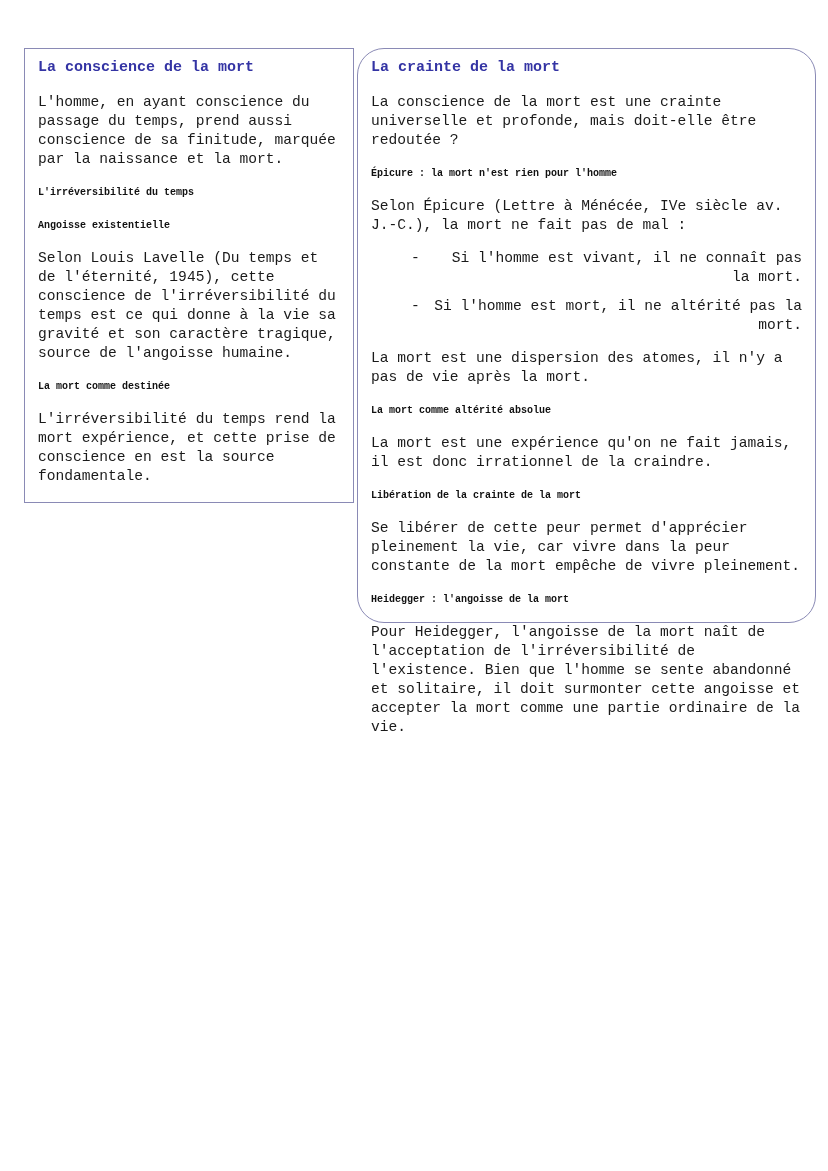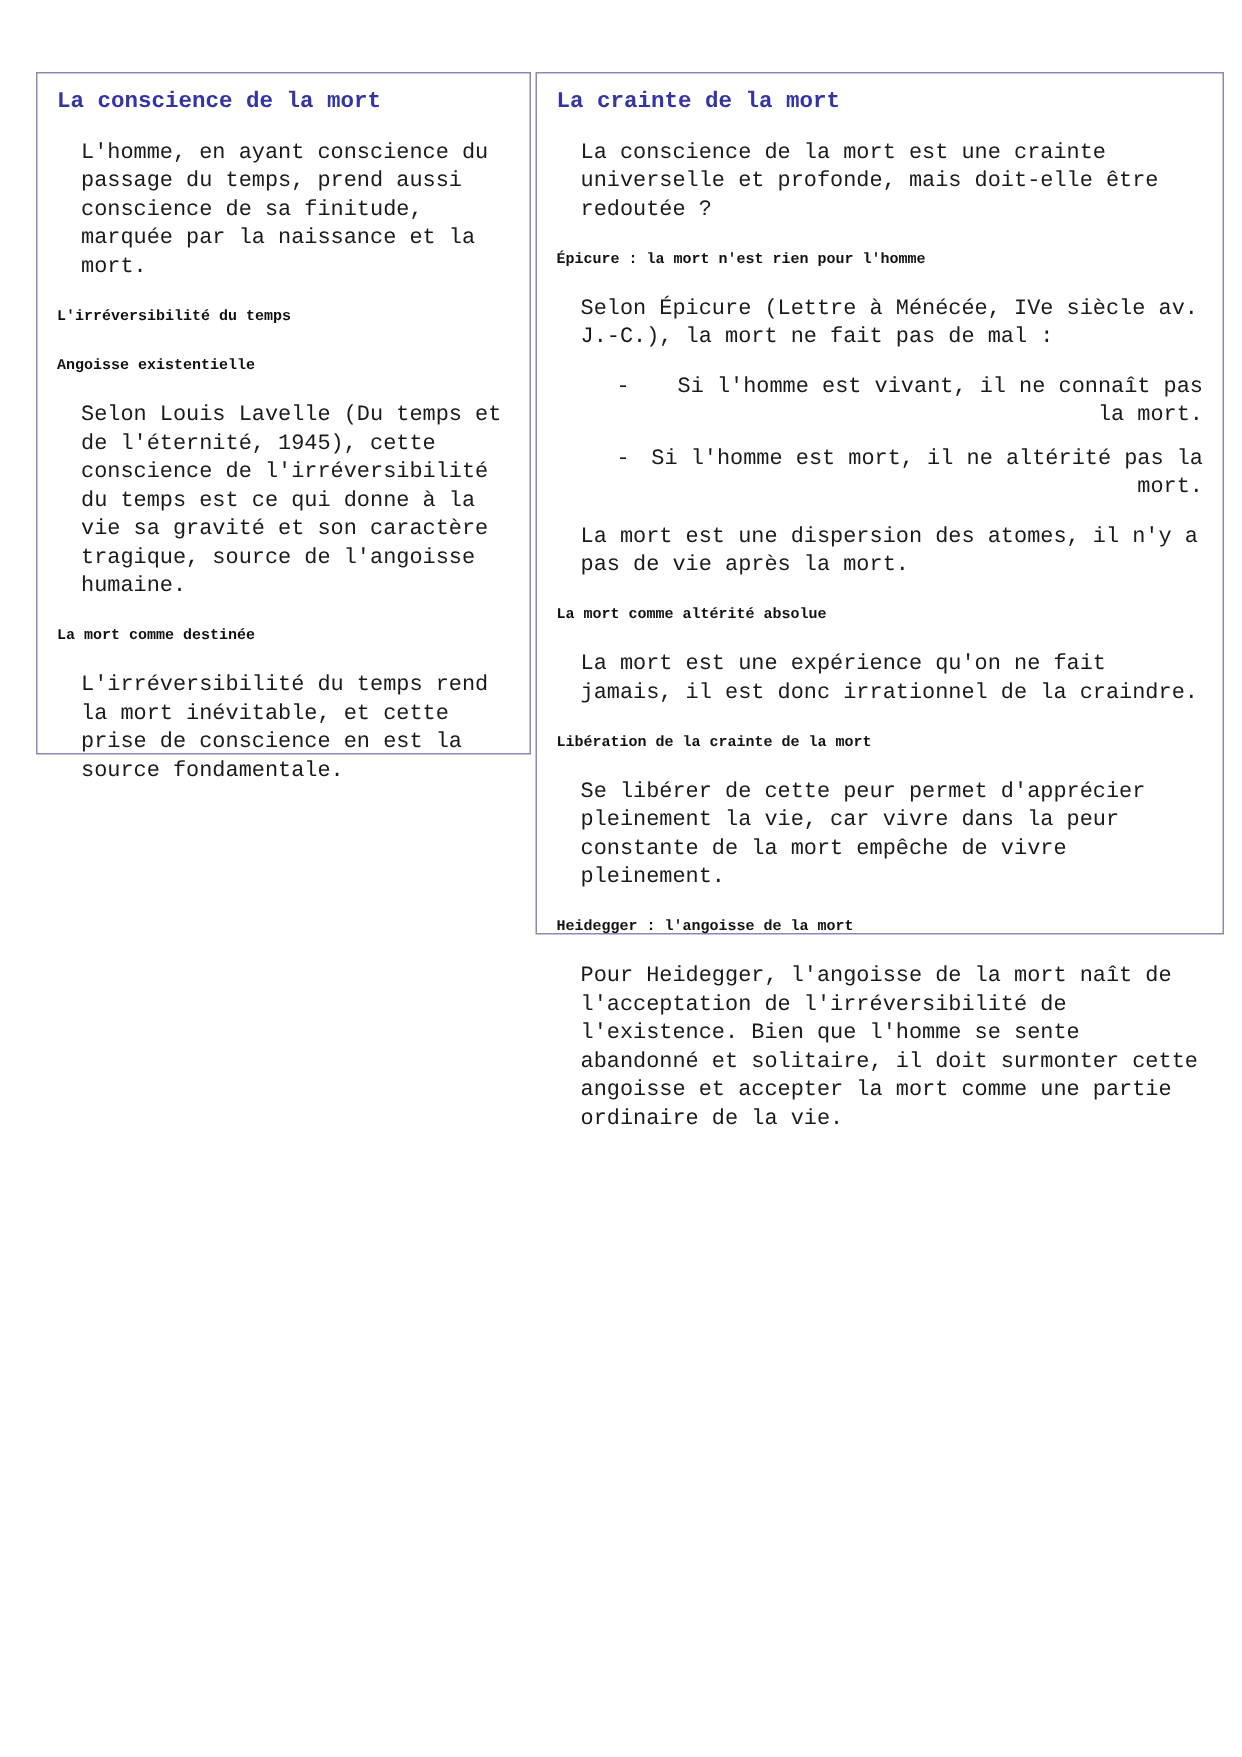--- a/index.html
+++ b/index.html
@@ -27,32 +27,33 @@
     left: 24px;
     top: 48px;
     width: 330px;
     height: 455px;
   }
   .card-right {
     left: 357px;
     top: 48px;
     width: 459px;
     height: 575px;
+    border-radius: 27px;
   }
   .card-title {
     color: var(--accent, #3434a4);
     font-weight: bold;
     font-size: 15px;
     line-height: 19px;
     margin: 0 0 16px 0;
   }
   .para {
     font-size: 14.6px;
     line-height: 19px;
-    margin: 0 0 14px 16px;
+    margin: 0 0 14px 0;
   }
   .heading {
     font-size: 10px;
     line-height: 19px;
     font-weight: bold;
     color: #111111;
     margin: 0 0 14px 0;
   }
   .dash-list {
     list-style: none;
@@ -79,21 +80,21 @@
 
 <div class="page">
 
   <div class="card card-left">
     <div class="card-title">La conscience de la mort</div>
     <p class="para">L'homme, en ayant conscience du passage du temps, prend aussi conscience de sa finitude, marquée par la naissance et la mort.</p>
     <div class="heading">L'irréversibilité du temps</div>
     <div class="heading">Angoisse existentielle</div>
     <p class="para">Selon Louis Lavelle (Du temps et de l'éternité, 1945), cette conscience de l'irréversibilité du temps est ce qui donne à la vie sa gravité et son caractère tragique, source de l'angoisse humaine.</p>
     <div class="heading">La mort comme destinée</div>
-    <p class="para">L'irréversibilité du temps rend la mort inévitable, et cette prise de conscience en est la source fondamentale.</p>
+    <p class="para">L'irréversibilité du temps rend la mort expérience, et cette prise de conscience en est la source fondamentale.</p>
   </div>
 
   <div class="card card-right">
     <div class="card-title">La crainte de la mort</div>
     <p class="para">La conscience de la mort est une crainte universelle et profonde, mais doit-elle être redoutée ?</p>
     <div class="heading">Épicure : la mort n'est rien pour l'homme</div>
     <p class="para">Selon Épicure (Lettre à Ménécée, IVe siècle av. J.-C.), la mort ne fait pas de mal :</p>
     <ul class="dash-list">
       <li class="dash-item">
         <span class="dash-marker">-</span>

